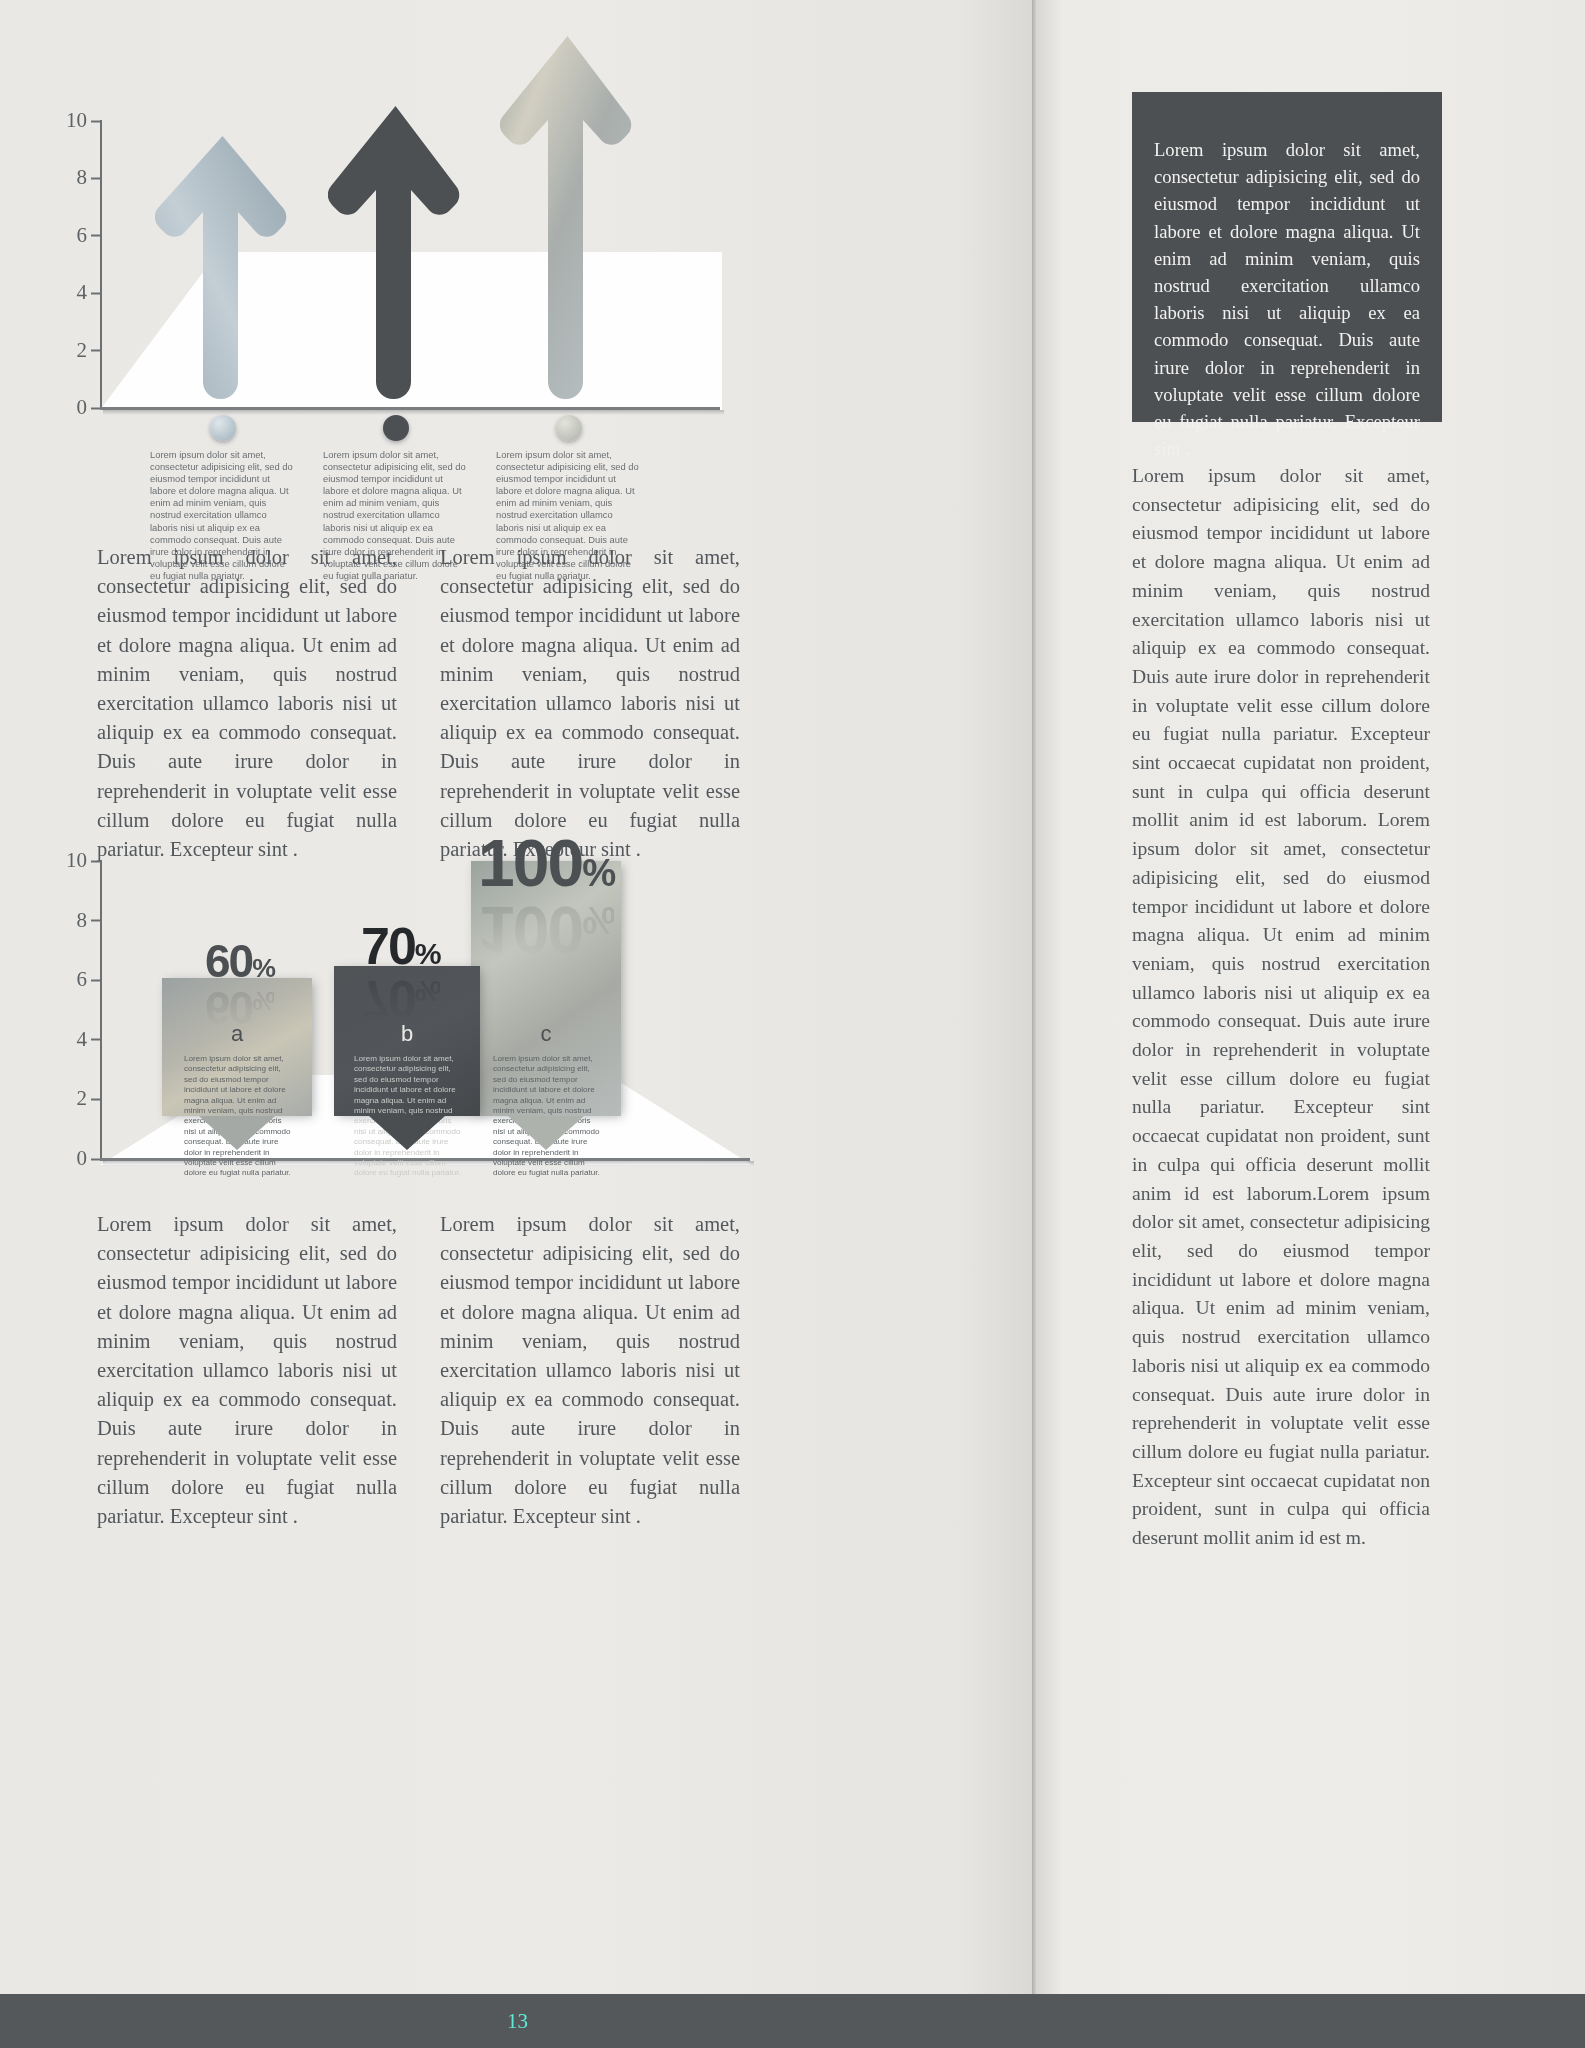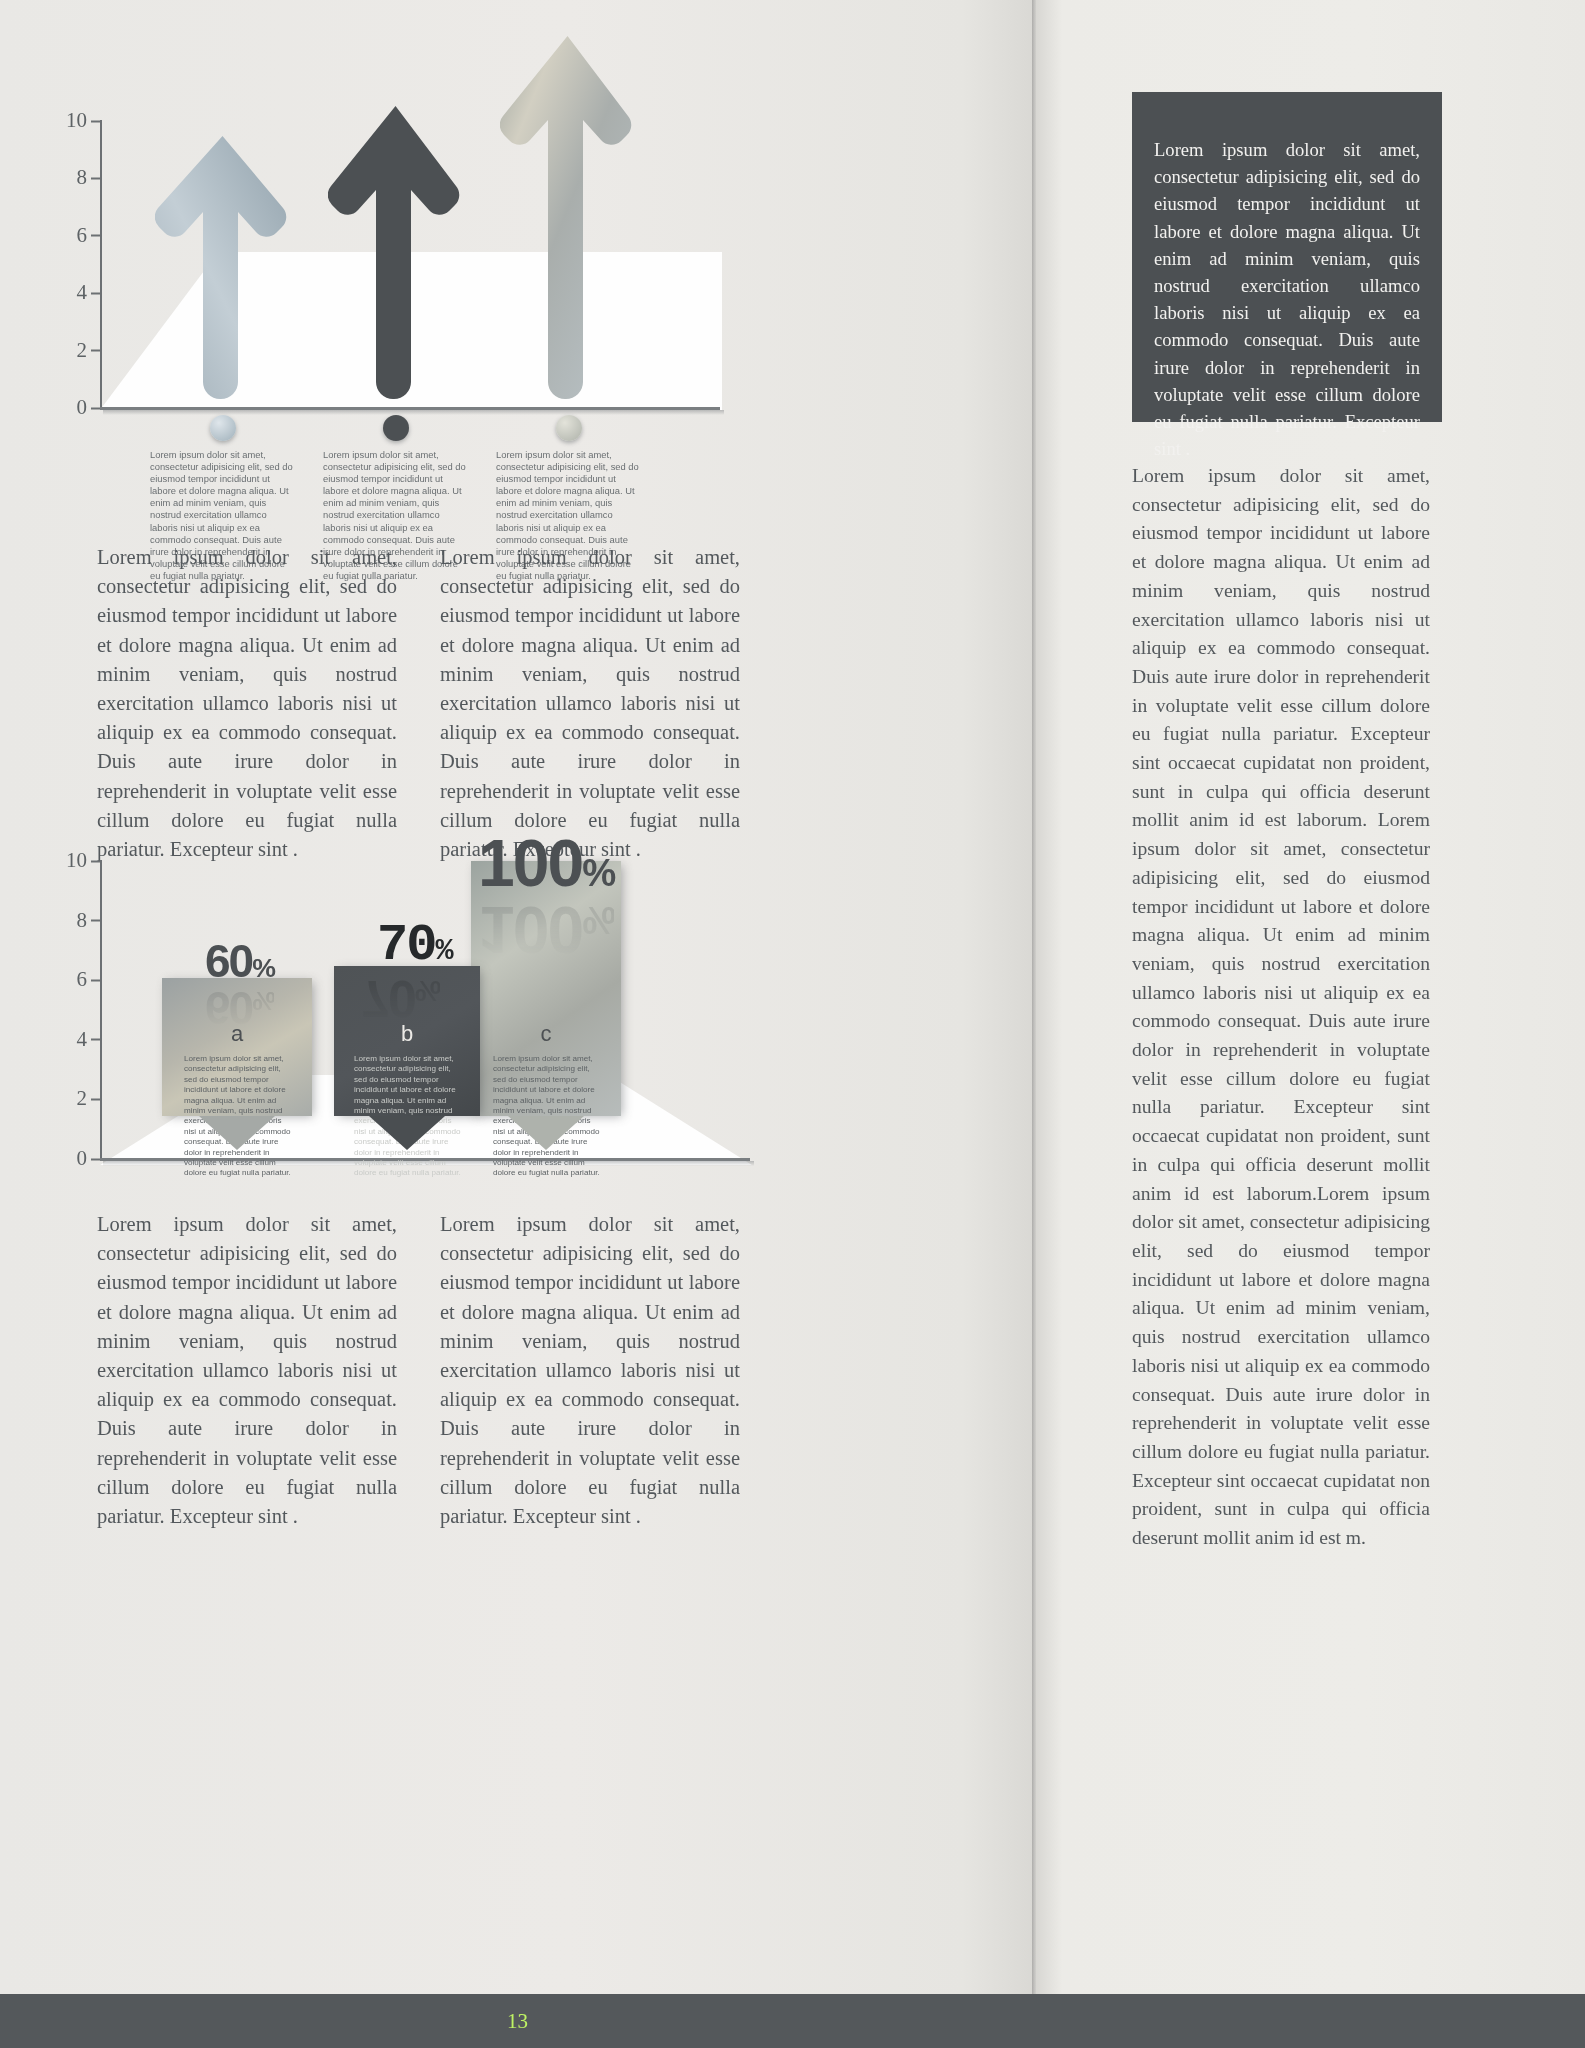--- a/index.html
+++ b/index.html
@@ -26,21 +26,21 @@
   }
   .spine {
     position:absolute; left:1032px; top:0; width:4px; height:2048px;
     background:linear-gradient(90deg, rgba(120,120,120,.45), rgba(160,160,160,.12));
   }
 
   
   #footer {
     position:absolute; left:0; top:1994px; width:1035px; height:54px;
     background:#54585b;
-    color:#bef264;
+    color:#5eead4;
     display:flex; align-items:center; justify-content:center;
     font-size:21px;
     font-family:"Liberation Serif", serif;
   }
   #footer-right {
     position:absolute; left:1035px; top:1994px; width:550px; height:54px;
     background:#54585b;
   }
 
   
@@ -278,21 +278,21 @@
     <div class="bar-tail" style="top:138px; border-top:34px solid #a5a9a6;"></div>
   </div>
 
   <div class="pct" style="left:478px; top:830px; font-size:66px; color:#4c5053;">
     <span>100</span><span class="sym">%</span>
   </div>
   <div class="pct-ref" style="left:478px; top:897px; font-size:66px; color:#4c5053;">
     <span>100</span><span class="sym">%</span>
   </div>
 
-  <div class="pct" style="left:377px; top:920px; font-size:52px; color:#26292b;font-family:Liberation Mono, monospace;">
+  <div class="pct" style="left:361px; top:920px; font-size:52px; color:#26292b;">
     <span>70</span><span class="sym">%</span>
   </div>
   <div class="pct-ref" style="left:361px; top:973px; font-size:52px; color:#151718;">
     <span>70</span><span class="sym">%</span>
   </div>
 
   <div class="pct" style="left:205px; top:938px; font-size:46px; color:#4c5053;">
     <span>60</span><span class="sym">%</span>
   </div>
   <div class="pct-ref" style="left:205px; top:985px; font-size:46px; color:#4c5053;">

